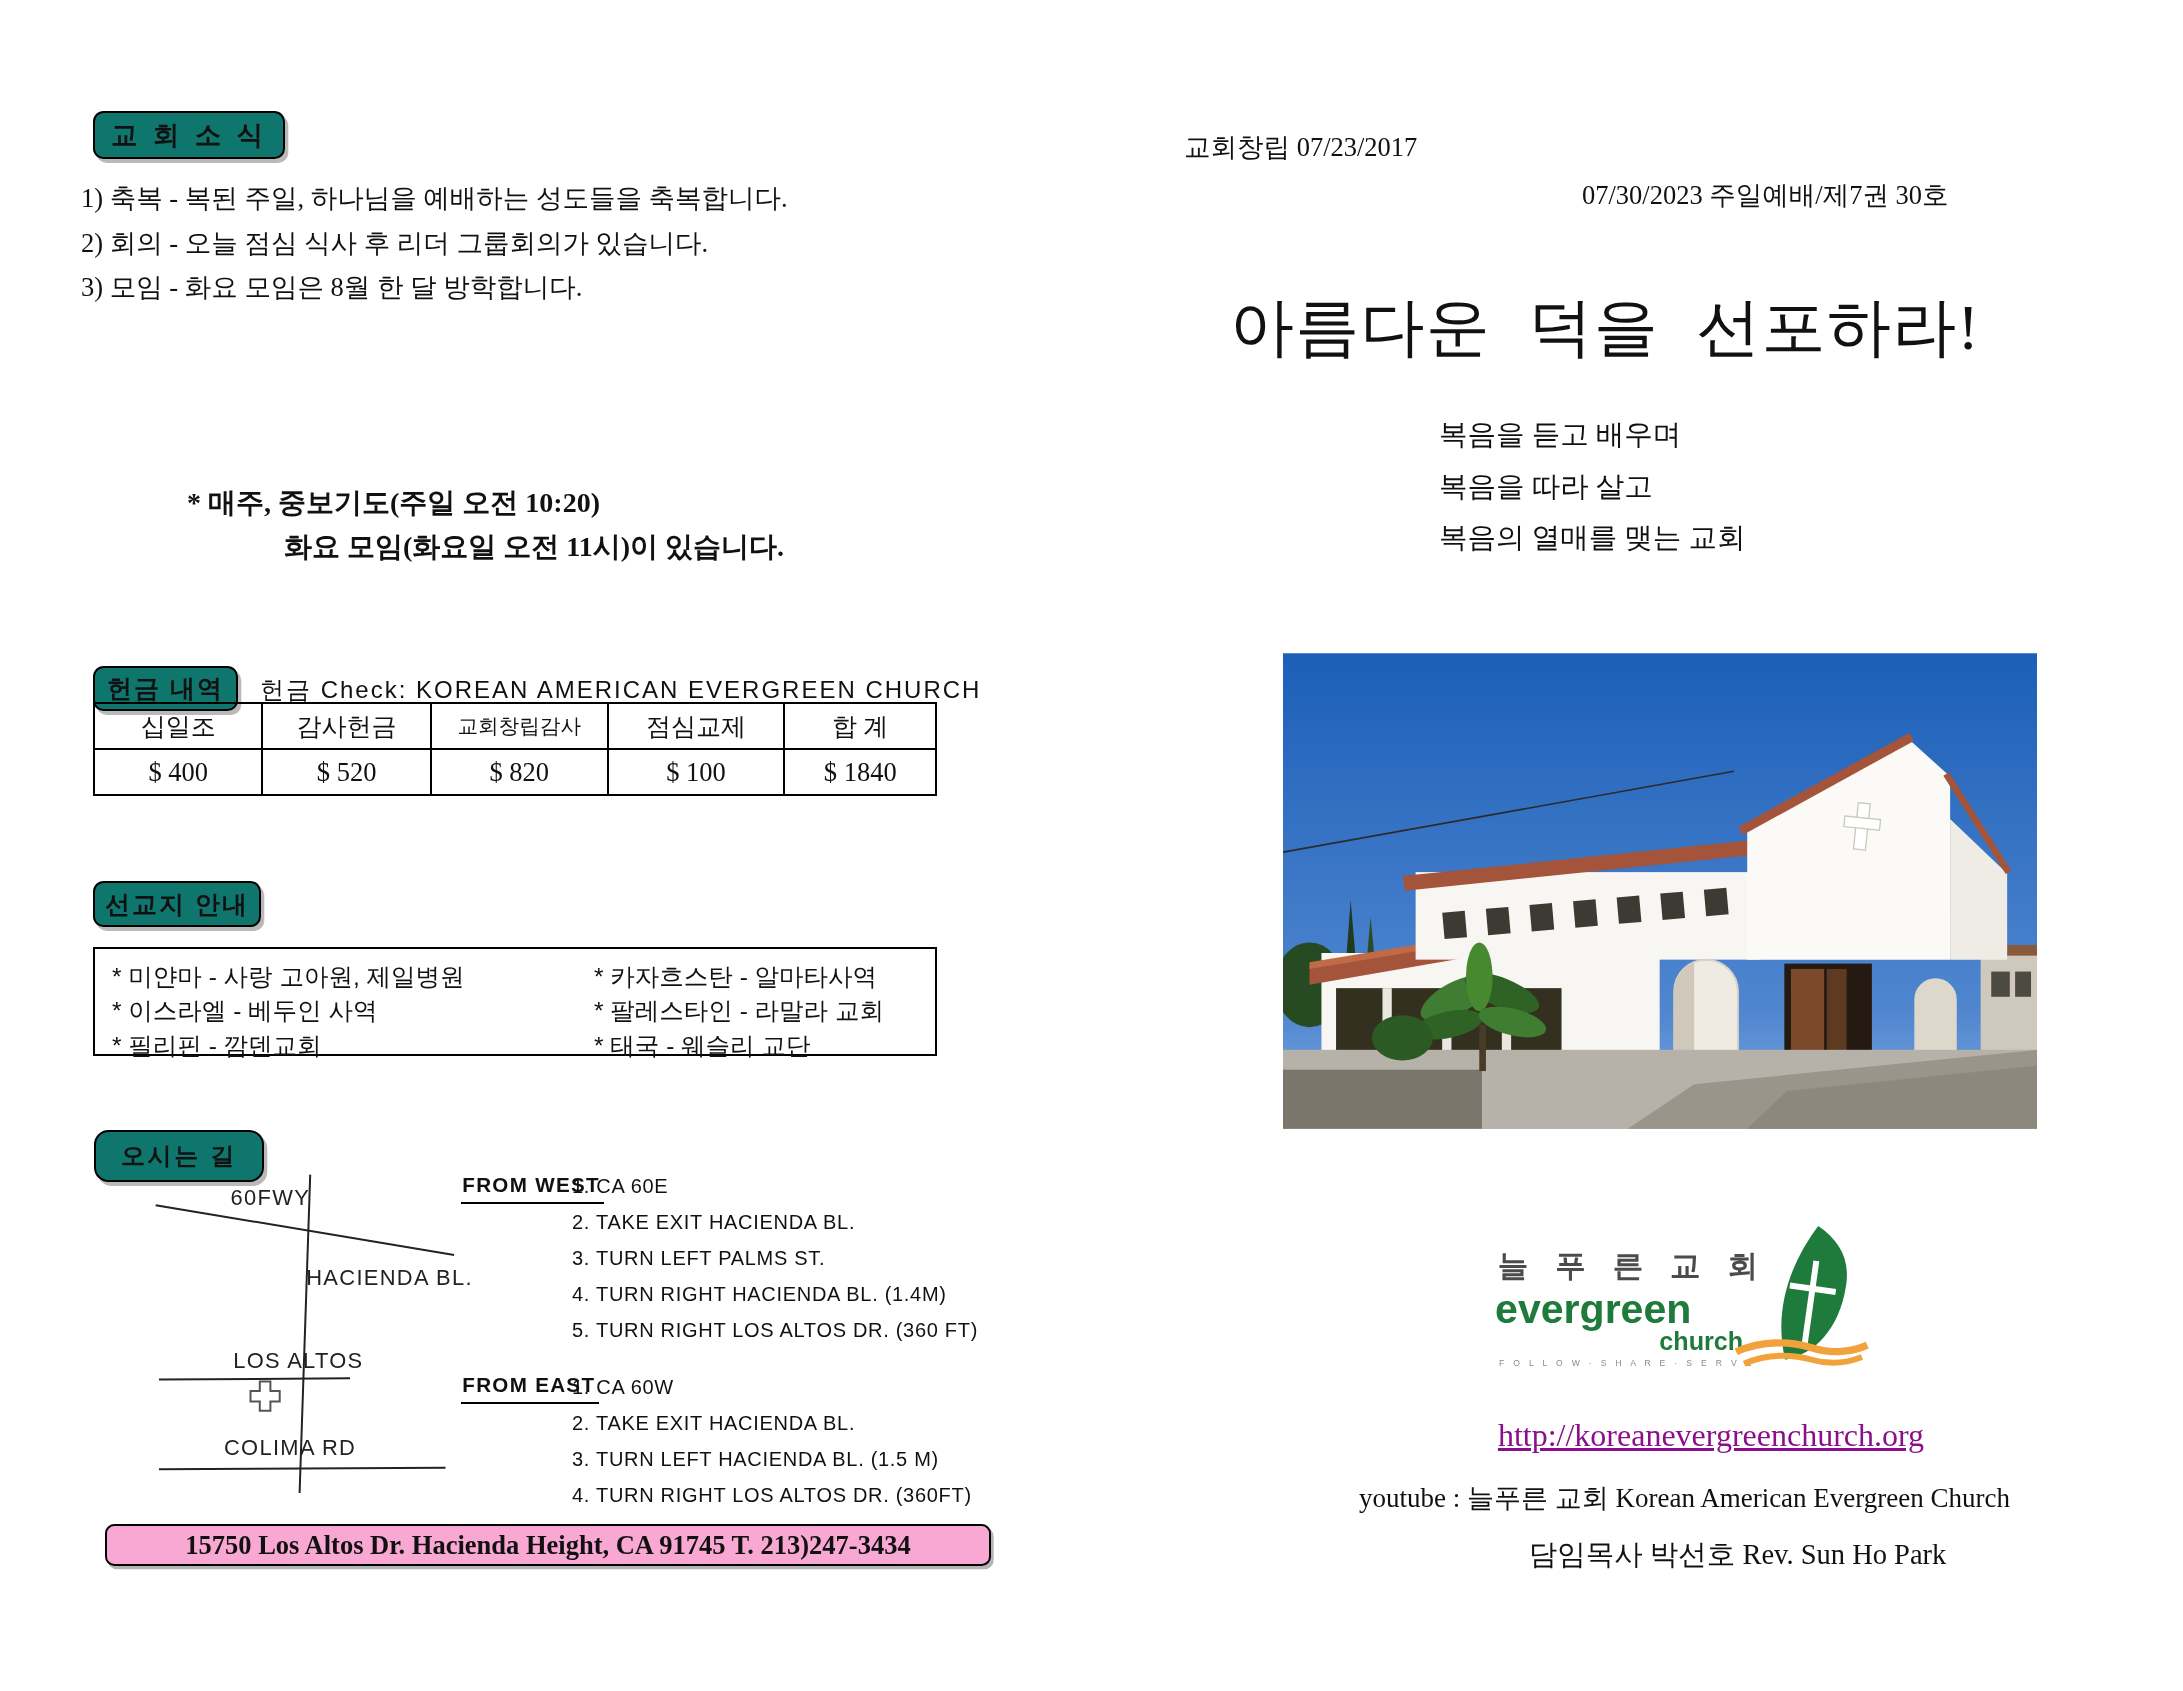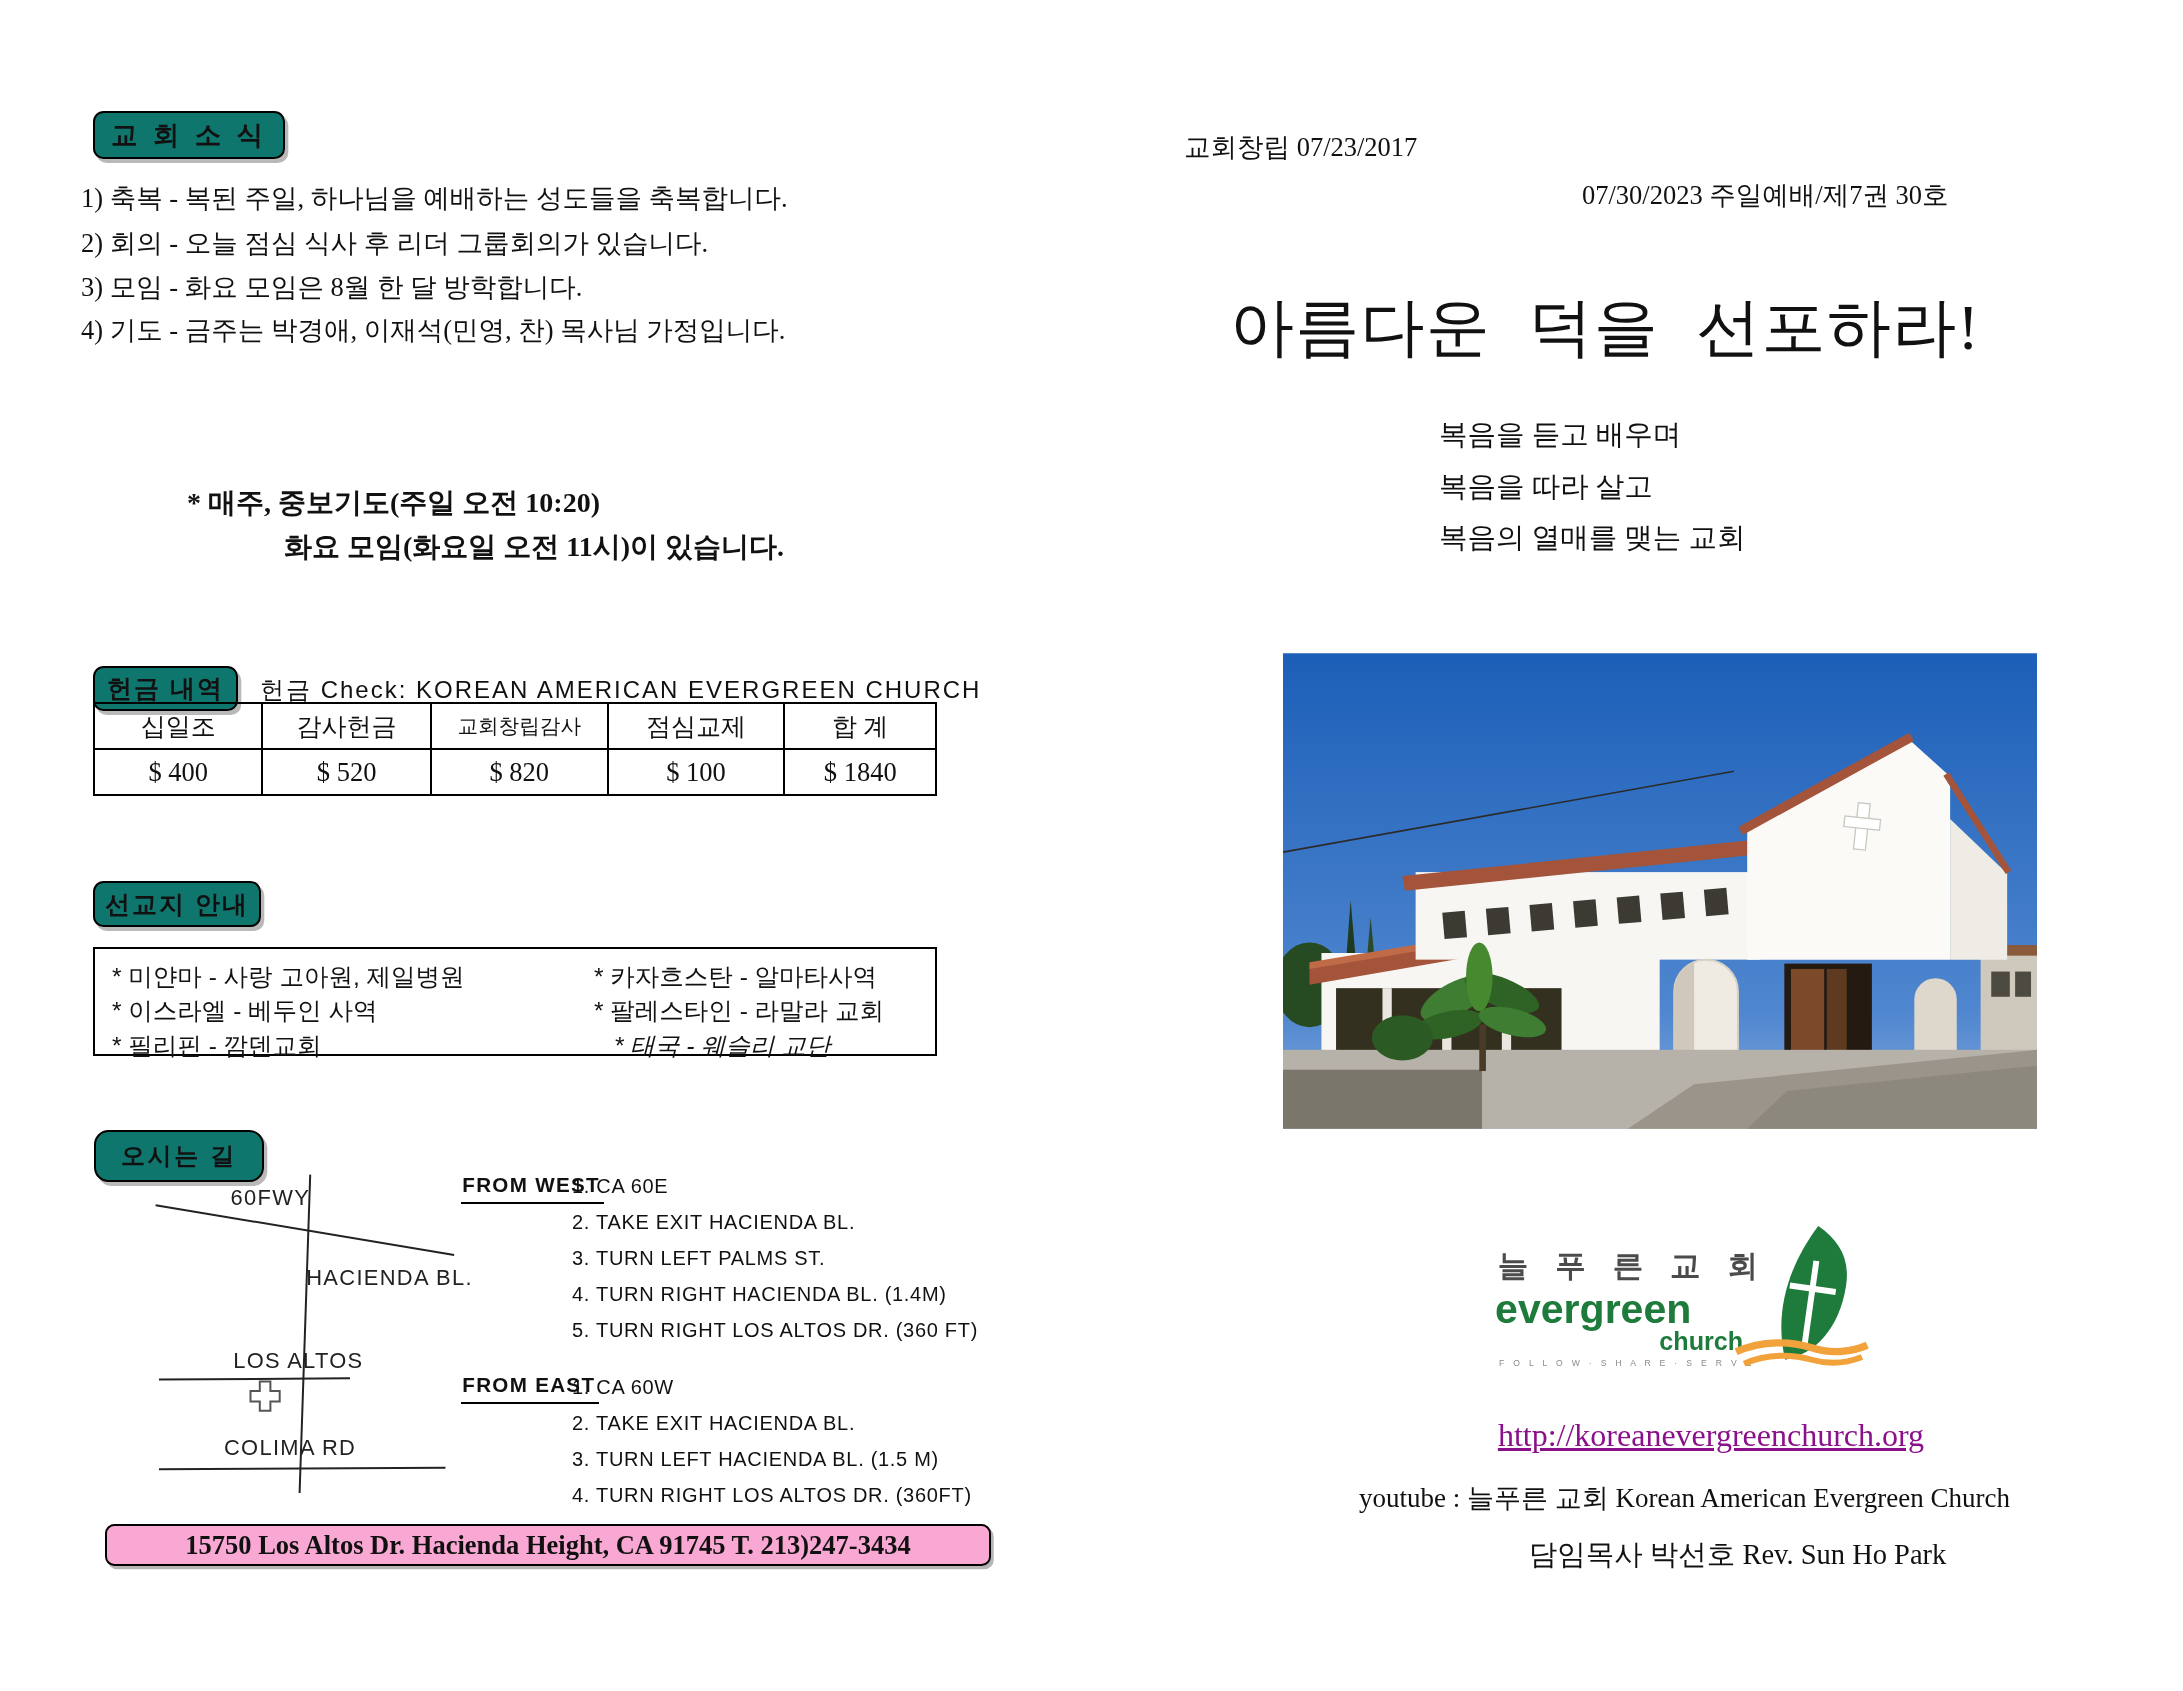--- a/index.html
+++ b/index.html
@@ -52,21 +52,20 @@
 
 <div id="page">
 
   <div class="abs hbox" style="left:93px;top:111px;width:188px;height:44px;">
     <span>교 회 소 식</span>
   </div>
 
   <div class="abs news-item" style="left:81px;top:180px;">1) 축복 - 복된 주일, 하나님을 예배하는 성도들을 축복합니다.</div>
   <div class="abs news-item" style="left:81px;top:225px;">2) 회의 - 오늘 점심 식사 후 리더 그룹회의가 있습니다.</div>
   <div class="abs news-item" style="left:81px;top:269px;">3) 모임 - 화요 모임은 8월 한 달 방학합니다.</div>
-  <div class="abs news-item" style="left:81px;top:312px;">4) 기도 - 금주는 박경애, 이재석(민영, 찬) 목사님 가정입니다.</div>
 
   <div class="abs notice" style="left:187px;top:484px;">* 매주, 중보기도(주일 오전 10:20)</div>
   <div class="abs notice" style="left:284px;top:528px;">화요 모임(화요일 오전 11시)이 있습니다.</div>
 
   <div class="abs hbox" style="left:93px;top:666px;width:141px;height:41px;font-size:25px;letter-spacing:2px;">
     <span>헌금 내역</span>
   </div>
 
   <div class="abs check-line" style="left:260px;top:674px;">헌금 Check: KOREAN AMERICAN EVERGREEN CHURCH</div>
 
@@ -99,21 +98,21 @@
   <div class="abs hbox" style="left:93px;top:881px;width:164px;height:42px;font-size:25px;letter-spacing:2px;">
     <span>선교지 안내</span>
   </div>
 
   <div class="abs missions-rect" style="left:93px;top:947px;width:840px;height:105px;">
     <div class="abs mission-item" style="left:17px;top:10.6px;">* 미얀마 - 사랑 고아원, 제일병원</div>
     <div class="abs mission-item" style="left:17px;top:45px;">* 이스라엘 - 베두인 사역</div>
     <div class="abs mission-item" style="left:17px;top:80px;">* 필리핀 - 깜덴교회</div>
     <div class="abs mission-item" style="left:499px;top:10.6px;">* 카자흐스탄 - 알마타사역</div>
     <div class="abs mission-item" style="left:499px;top:45px;">* 팔레스타인 - 라말라 교회</div>
-    <div class="abs mission-item" style="left:519px;top:80px;font-style:italic;">* 태국 - 웨슬리 교단</div>
+    <div class="abs mission-item" style="left:499px;top:80px;">* 태국 - 웨슬리 교단</div>
   </div>
 
   <div class="abs hbox" style="left:94px;top:1130px;width:166px;height:48px;font-size:24px;letter-spacing:2.7px;border-radius:14.6px;">
     <span>오시는 길</span>
   </div>
 
   <svg class="abs" style="left:86px;top:1164px;" width="398" height="345" viewBox="0 0 600 520">
     <text class="map-text" x="218" y="62">60FWY</text>
     <line x1="105" y1="62" x2="555" y2="137" stroke="#222" stroke-width="3"></line>
     <line x1="338" y1="16" x2="322" y2="496" stroke="#222" stroke-width="3"></line>

